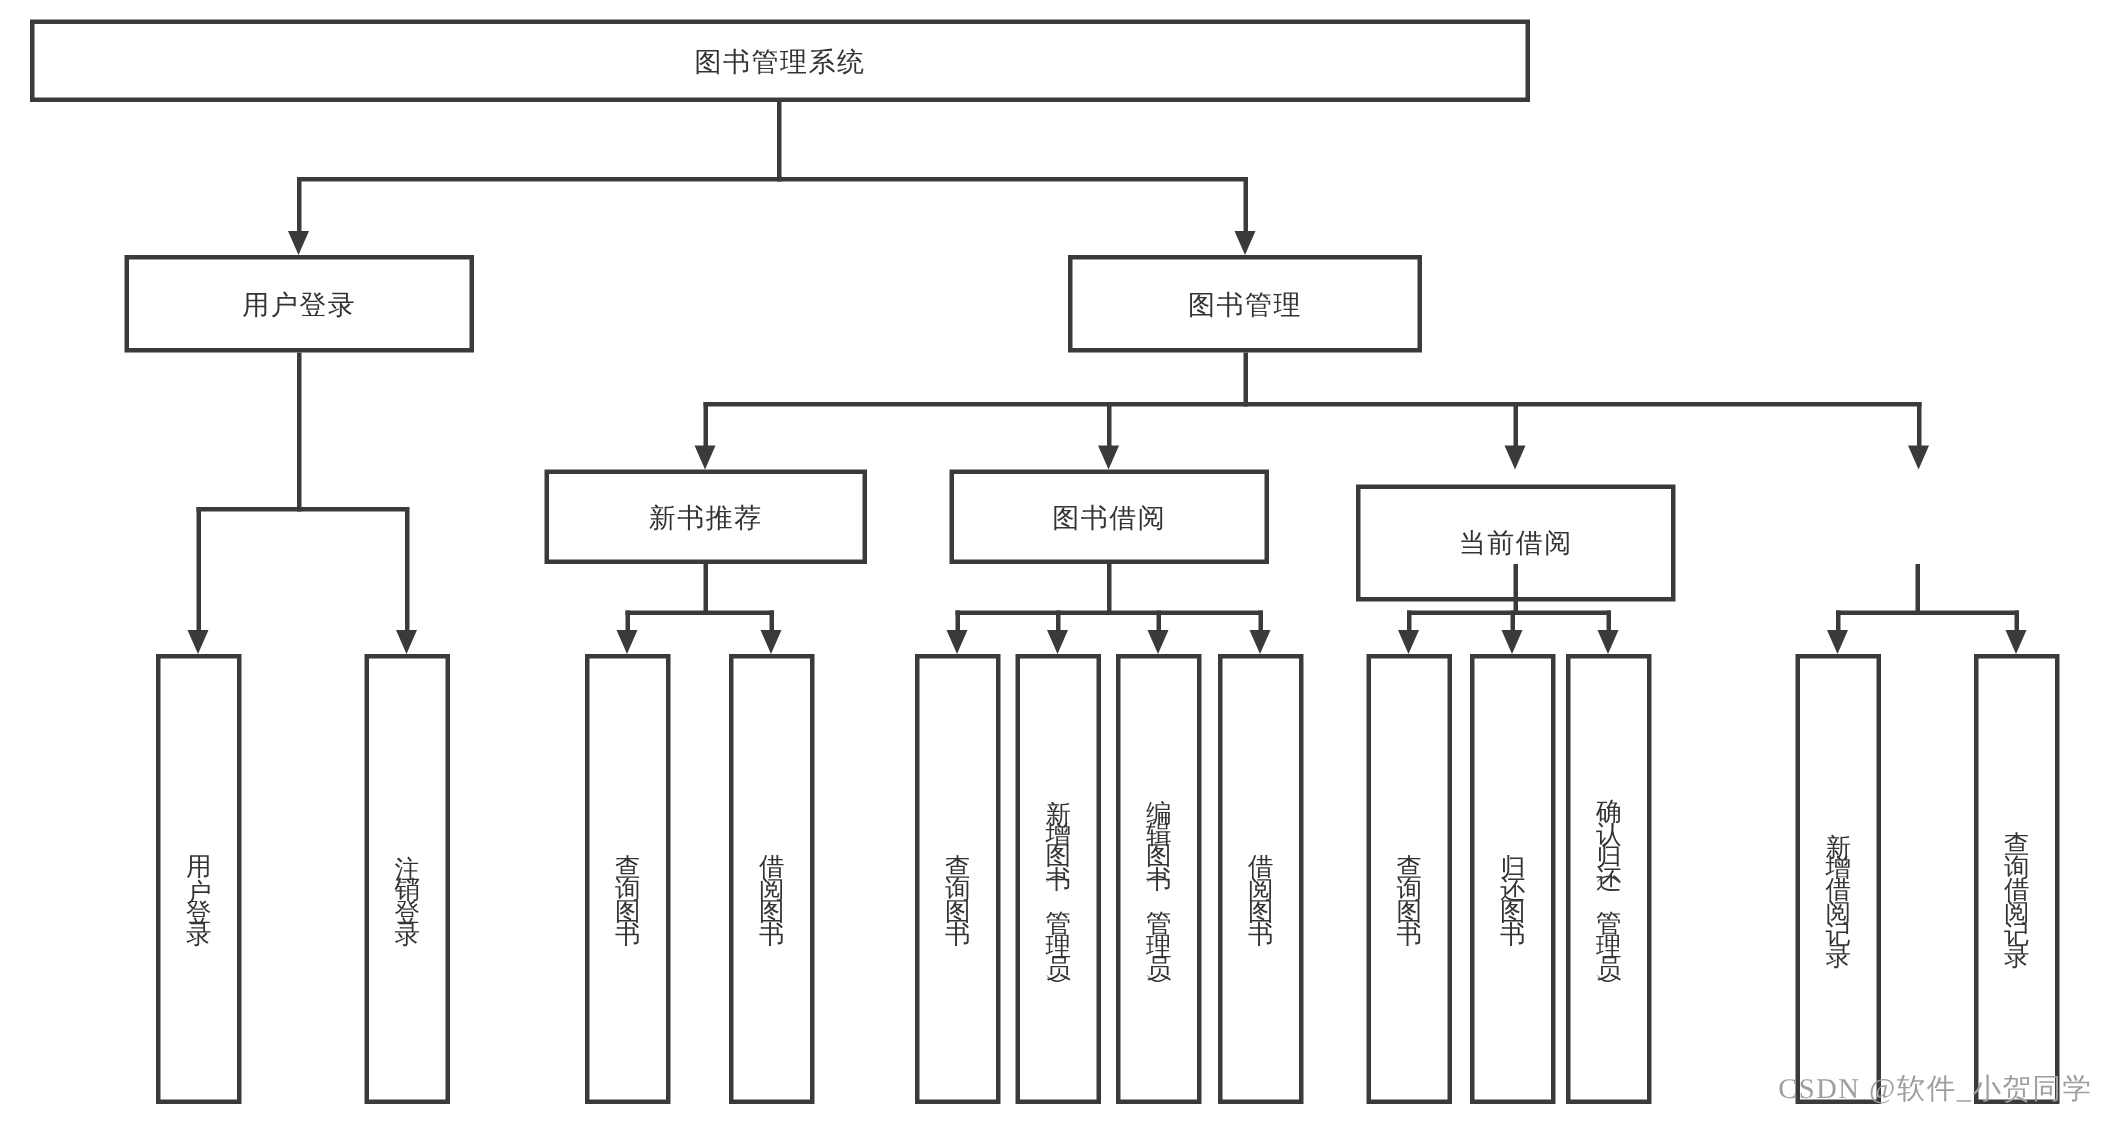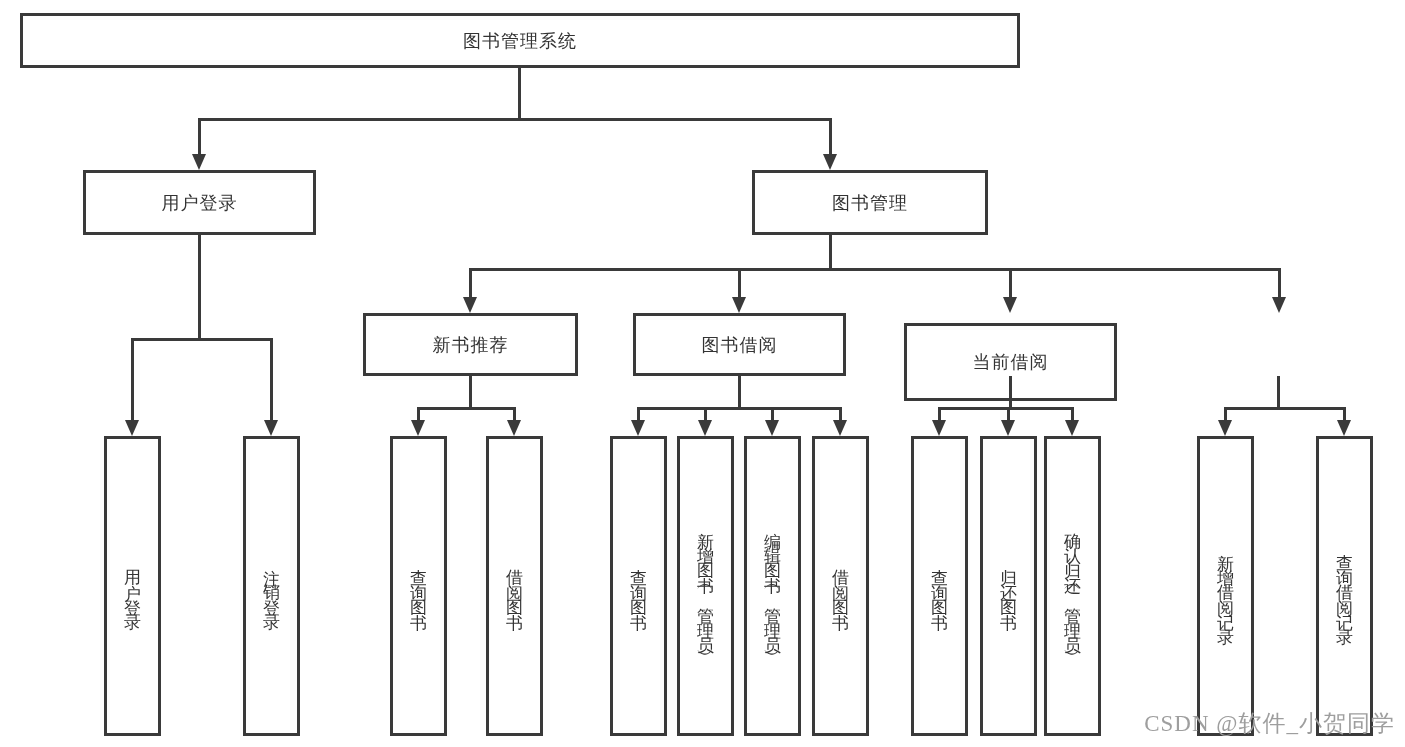--- a/index.html
+++ b/index.html
@@ -45,35 +45,35 @@
     left:0;bottom:0;
     width:0;height:0;
     border-left:7px solid transparent;
     border-right:7px solid transparent;
     border-top:16px solid #3a3a3a;
   }
   .watermark{
     position:absolute;
     right:10px;bottom:8px;
     color:#9e9e9e;
-    font-size:23px;
+    font-size:19px;
     letter-spacing:1px;
     white-space:nowrap;
   }
 </style>
 </head>
 <body>
 
 <div class="canvas">
 
   <div class="node h-node" style="left:20px;top:13px;width:1000px;height:55px;">图书管理系统</div>
 
   <div class="node h-node" style="left:83px;top:170px;width:233px;height:65px;">用户登录</div>
 
-  <div class="node h-node" style="left:712px;top:170px;width:236px;height:65px;margin-left:40px;">图书管理</div>
+  <div class="node h-node" style="left:712px;top:170px;width:236px;height:65px;">图书管理</div>
 
   <div class="node h-node" style="left:363px;top:313px;width:215px;height:63px;">新书推荐</div>
 
   <div class="node h-node" style="left:633px;top:313px;width:213px;height:63px;">图书借阅</div>
 
   <div class="node h-node" style="left:904px;top:313px;width:213px;height:78px;margin-top:10px;">当前借阅</div>
 
 
   <div class="node v-node" style="left:104px;top:436px;width:57px;height:300px;">用户登录</div>
 

